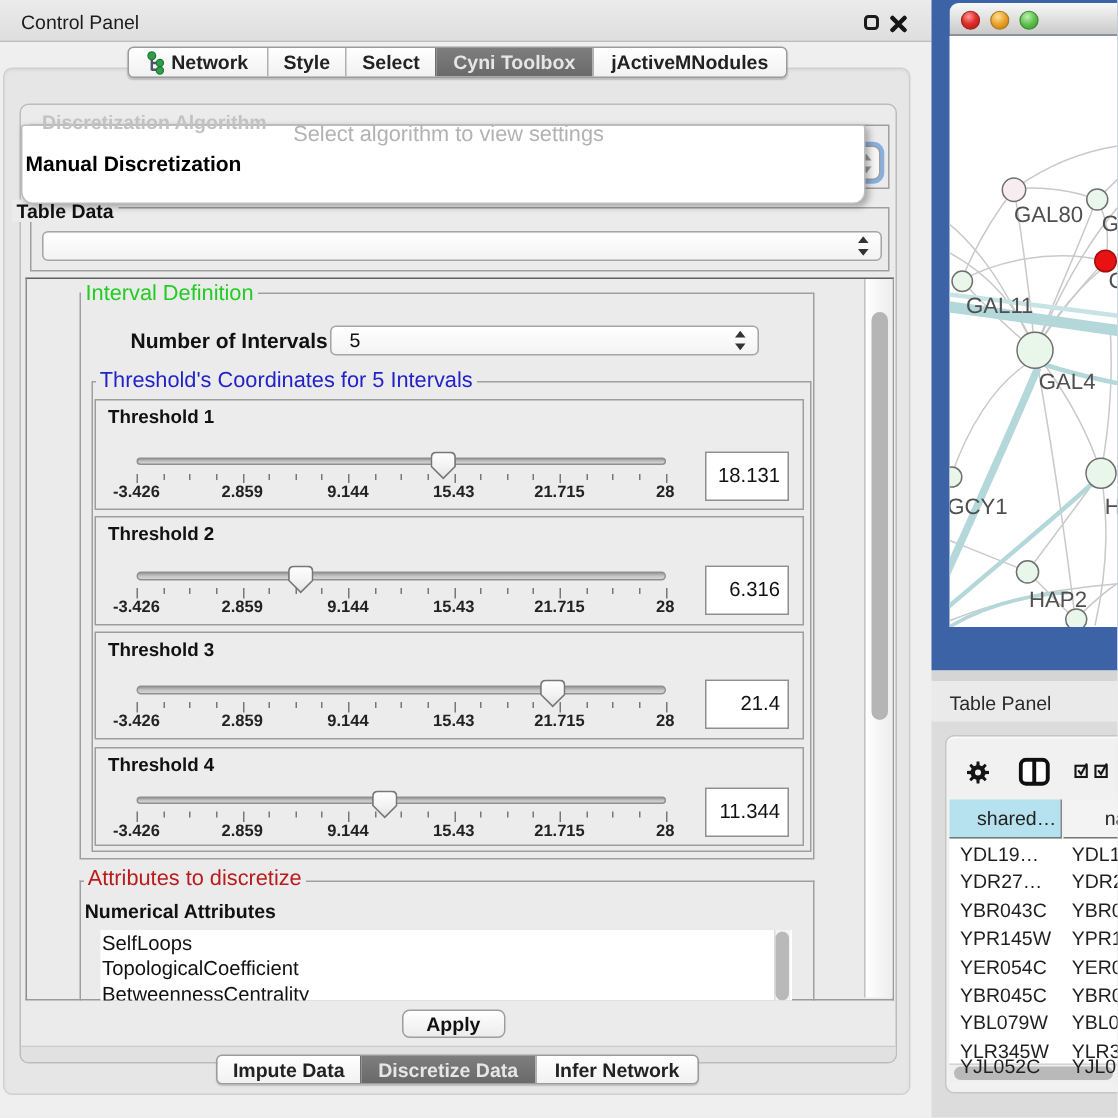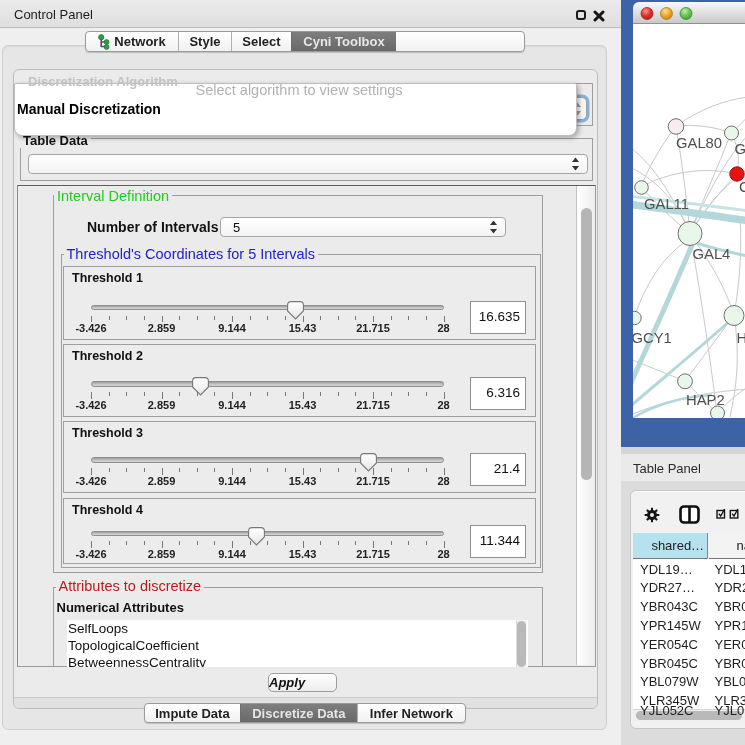--- a/index.html
+++ b/index.html
@@ -68,32 +68,33 @@
 <div class="seg" id="toptabs">
  <div class="s" style="width:92px"><svg width="12" height="16" viewBox="0 0 12 16" style="margin-right:4px">
         <path d="M3.2 4 V13 M3.2 8 H8 M3.2 12.5 H8" stroke="#4e5366" stroke-width="1.6" fill="none"></path>
         <circle cx="3.2" cy="3.2" r="2.6" fill="#2e9e4a" stroke="#1c7a35" stroke-width="0.8"></circle>
         <circle cx="8.6" cy="8" r="2.4" fill="#2e9e4a" stroke="#1c7a35" stroke-width="0.8"></circle>
         <circle cx="8.6" cy="13" r="2.4" fill="#2e9e4a" stroke="#1c7a35" stroke-width="0.8"></circle>
       </svg>Network</div>
  <div class="s" style="width:53px">Style</div>
  <div class="s" style="width:60px">Select</div>
  <div class="s sel" style="width:105px">Cyni Toolbox</div>
+ <div class="s" style="width:130px">jActiveMNodules</div>
 </div>
 
 <div class="grp" style="left:19.5px;top:83px;width:573px;height:43px"></div>
 <div class="abs" style="left:27.5px;top:97px;width:559px;height:22.5px;background:#f6f6f6;border:1px solid #9f9f9f;border-radius:5px;box-shadow:0 0 0 2.5px rgba(92,151,218,0.7);">
   <svg style="position:absolute;right:4px;top:4px" width="9" height="14" viewBox="0 0 9 14">
       <path d="M4.5 0.5 L8 5 H1 Z" fill="#9a9a9a"></path>
       <path d="M4.5 13.5 L8 9 H1 Z" fill="#9a9a9a"></path>
     </svg>
 </div>
 
 <div class="grp" style="left:19.5px;top:138px;width:573px;height:43px"></div>
-<div class="gtitle" style="left:20px;top:133px;font-size:13px;font-weight:bold;color:#111">Table Data</div>
+<div class="gtitle" style="left:8px;top:133px;font-size:13px;font-weight:bold;color:#111">Table Data</div>
 <div class="combo" style="left:28px;top:153.5px;width:560px;height:20.5px">
   <svg width="9" height="13" viewBox="0 0 9 13">
       <path d="M4.5 0 L8 4.5 H1 Z" fill="#333"></path>
       <path d="M4.5 13 L8 8.5 H1 Z" fill="#333"></path>
     </svg>
 </div>
 
 <div class="abs" id="scrollpane" style="left:16.5px;top:184.5px;width:579px;height:482px;border:1px solid #9a9a9a;border-top-color:#5f5f5f;border-left-color:#8c8c8c;background:#ebebeb;overflow:hidden;">
 </div>
 
@@ -159,21 +160,21 @@
     <svg class="abs" style="left:287px;top:300.7px" width="17" height="19" viewBox="0 0 17 19">
       <defs>
         <linearGradient id="th266" x1="0" y1="0" x2="0" y2="1">
           <stop offset="0" stop-color="#ffffff"></stop>
           <stop offset="0.55" stop-color="#f2f2f2"></stop>
           <stop offset="1" stop-color="#e3e3e3"></stop>
         </linearGradient>
       </defs>
       <path d="M4 0.6 H13 Q16.4 0.6 16.4 4 V10 L8.5 17.9 L0.6 10 V4 Q0.6 0.6 4 0.6 Z" fill="url(#th266)" stroke="#777" stroke-width="1.1"></path>
     </svg>
-    <div class="vbox" style="top:300.5px">16.635</div>
+    <div class="vbox" style="top:300.5px">18.131</div>
     <div class="track abs" style="top:381px"></div>
     <div class="tick" style="left:91.0px;top:392px;height:6.5px"></div>
     <div class="tick" style="left:108.6px;top:392px;height:4px"></div>
     <div class="tick" style="left:126.3px;top:392px;height:4px"></div>
     <div class="tick" style="left:143.9px;top:392px;height:4px"></div>
     <div class="tick" style="left:161.5px;top:392px;height:6.5px"></div>
     <div class="tick" style="left:179.1px;top:392px;height:4px"></div>
     <div class="tick" style="left:196.8px;top:392px;height:4px"></div>
     <div class="tick" style="left:214.4px;top:392px;height:4px"></div>
     <div class="tick" style="left:232.0px;top:392px;height:6.5px"></div>
@@ -290,21 +291,21 @@
 <div class="gtitle" style="left:55.5px;top:578px;color:#b91c1c">Attributes to discretize</div>
 <div class="abs" style="left:56.5px;top:599.5px;font-size:13px;font-weight:bold;color:#111">Numerical Attributes</div>
 <div class="abs" style="left:66.5px;top:619.5px;width:461.5px;height:47px;background:#fff;overflow:hidden;">
   <div style="position:absolute;left:1.5px;top:1.5px;font-size:13.5px;color:#111">SelfLoops</div>
   <div style="position:absolute;left:1.5px;top:18.3px;font-size:13.5px;color:#111">TopologicalCoefficient</div>
   <div style="position:absolute;left:1.5px;top:35.4px;font-size:13.5px;color:#111">BetweennessCentrality</div>
   <div style="position:absolute;right:1px;top:0px;width:11px;height:47px;background:#f4f4f4;border-left:1px solid #ddd"></div>
   <div style="position:absolute;right:2px;top:1.5px;width:9px;height:46px;background:#b9b9b9;border-radius:4.5px"></div>
 </div>
 
-<div class="abs" style="left:268px;top:673px;width:68.5px;height:18.5px;border:1px solid #9e9e9e;border-radius:5px;background:linear-gradient(#ffffff,#ececec);font-size:13px;font-weight:bold;color:#111;text-align:left;line-height:17px;font-style:italic;">Apply</div>
+<div class="abs" style="left:268px;top:673px;width:68.5px;height:18.5px;border:1px solid #9e9e9e;border-radius:5px;background:linear-gradient(#ffffff,#ececec);font-size:13px;font-weight:bold;color:#111;text-align:center;line-height:17px;">Apply</div>
 
 <div class="seg" id="bottabs">
  <div class="s" style="width:95.5px">Impute Data</div>
  <div class="s sel" style="width:117.5px">Discretize Data</div>
  <div class="s" style="width:109px">Infer Network</div>
 </div>
 
 <div class="abs" id="blueframe"></div>
 <div class="abs" id="netwin">
   <div class="abs" id="nettb">

